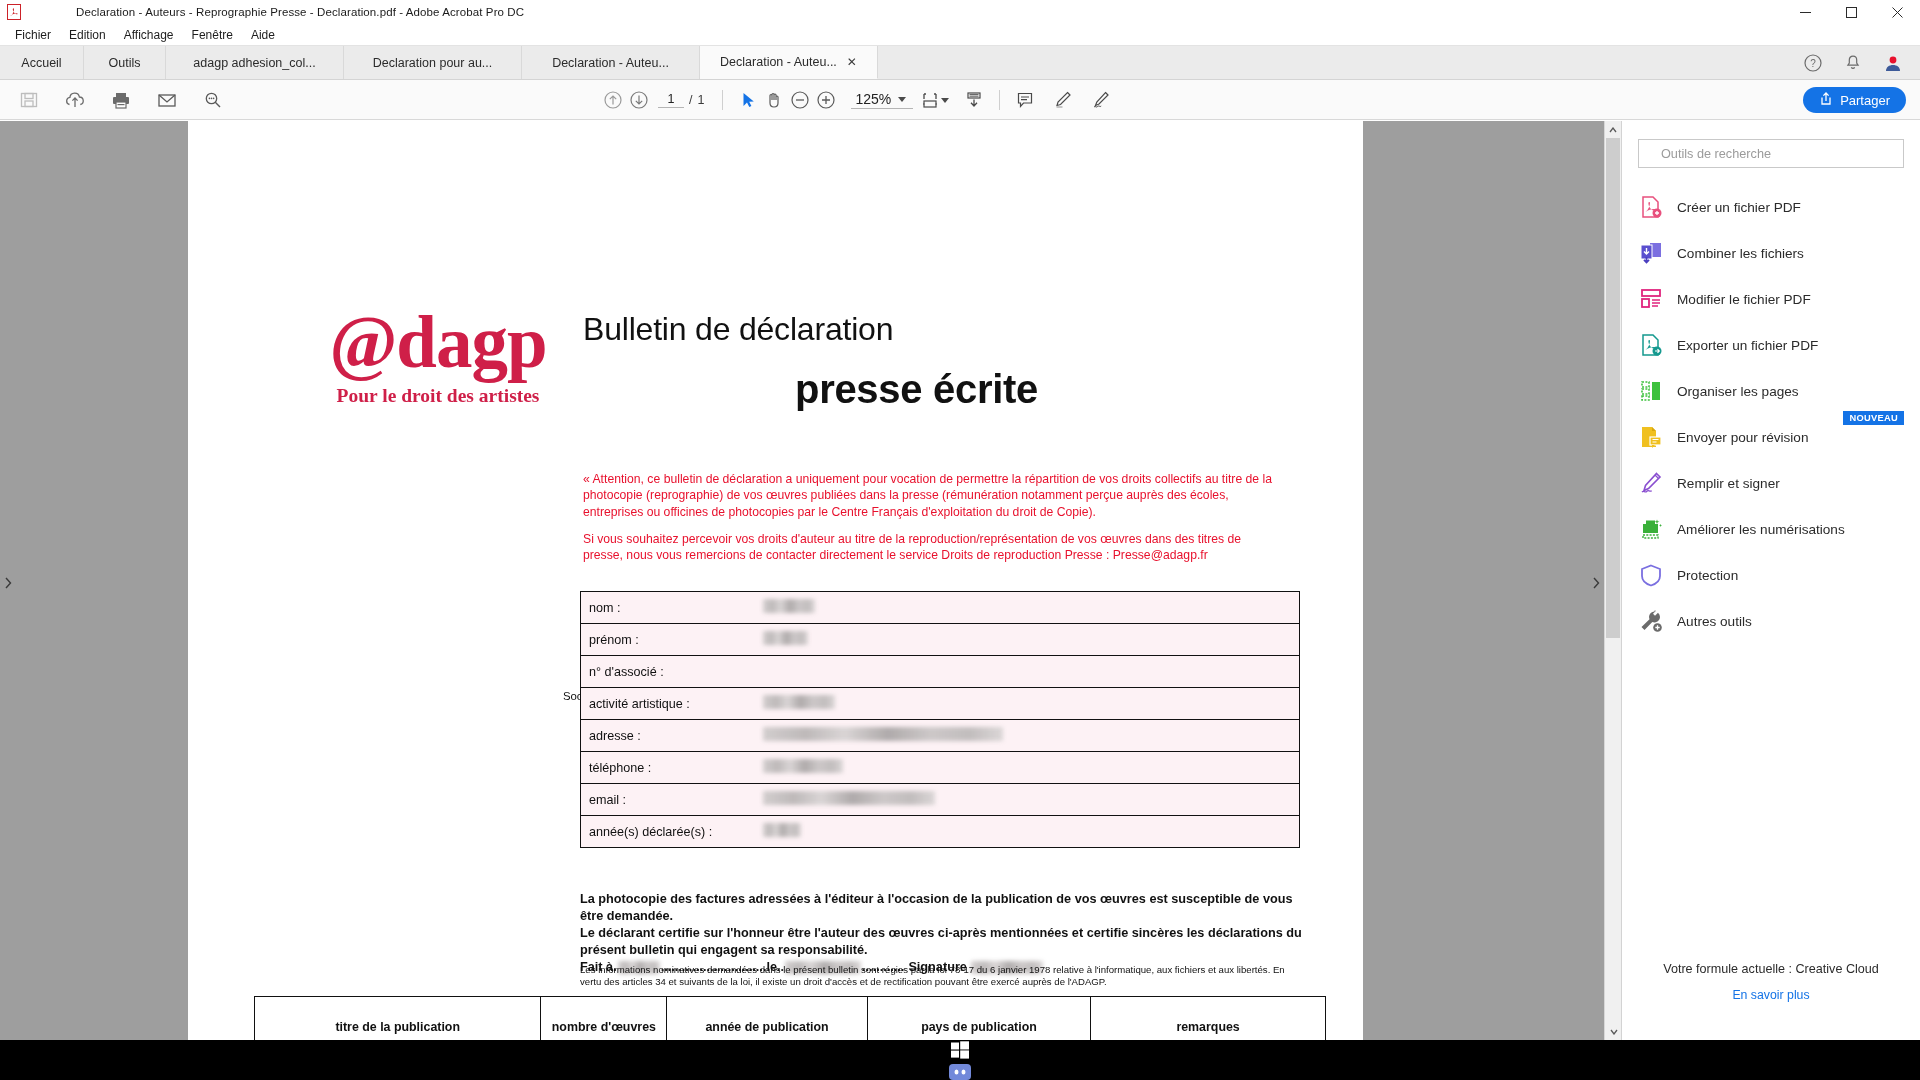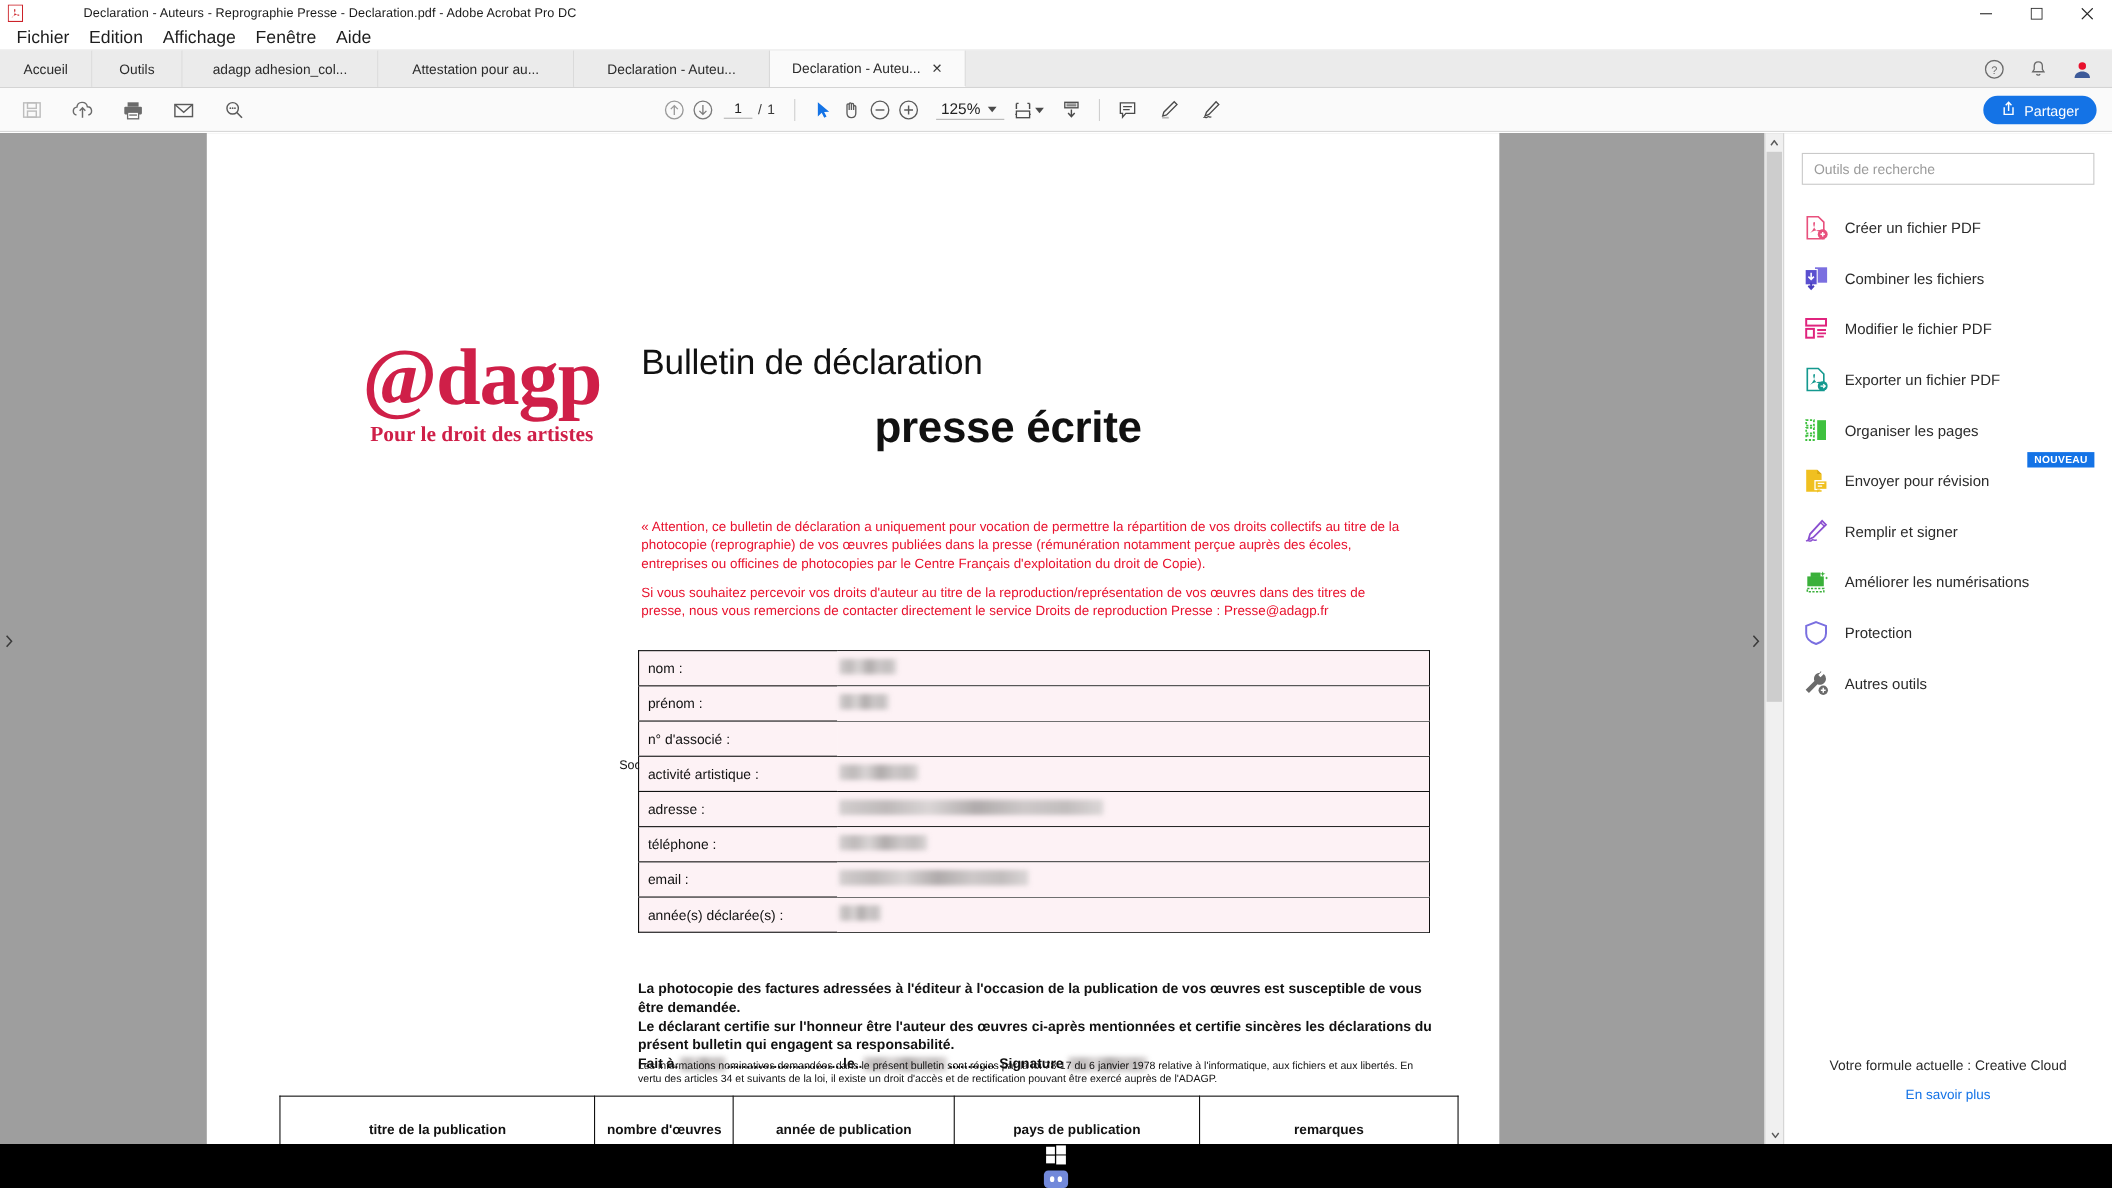--- a/index.html
+++ b/index.html
@@ -33,21 +33,21 @@
     color: #333; font-size: 11px;
   }
 
   
   .menubar {
     height: 22px; display: flex; align-items: center;
     padding-left: 6px; background: #ffffff;
     border-bottom: 1px solid #e3e3e3;
   }
   .menubar .mi {
-    font-size: 16px; color: #1d1d1d; padding: 2px 9px; text-align: right;
+    font-size: 12px; color: #1d1d1d; padding: 2px 9px; text-align: right;
   }
 
   
   .tabbar {
     height: 34px; background: #ebebeb;
     display: flex; align-items: stretch;
     border-bottom: 1px solid #d4d4d4;
     position: relative;
   }
   .tab {
@@ -214,21 +214,21 @@
   }
   .pub-table th { height: 60px; font-weight: 700; background: #fff; }
 
   
   .rpanel {
     width: 299px; background: #ffffff; border-left: 1px solid #d3d3d3;
     position: relative; flex: none;
   }
   .search-tools {
     margin: 18px 16px 0 16px; height: 29px; border: 1px solid #c9c9c9;
-    display: flex; align-items: center; padding: 0 10px;
+    display: flex; align-items: center; padding: 0 22px;
     font-size: 12.7px; color: #9b9b9b; background: #fff;
   }
   .tool-list { margin-top: 16px; }
   .tool-item {
     display: flex; align-items: center; height: 46px; padding-left: 16px;
     position: relative;
   }
   .tool-item .ticon { width: 26px; height: 26px; margin-right: 13px; display:flex;align-items:center;justify-content:center; }
   .tool-item .tlabel { font-size: 13.6px; color: #2b2b2b; }
   .badge-new {
@@ -304,21 +304,21 @@
   <div class="tab home">
     <span>Accueil</span>
   </div>
   <div class="tab tools">
     <span>Outils</span>
   </div>
   <div class="tab doc">
     <span>adagp adhesion_col...</span>
   </div>
   <div class="tab doc">
-    <span>Attestation pour au...</span>
+    <span>Declaration pour au...</span>
   </div>
   <div class="tab doc">
     <span>Declaration - Auteu...</span>
   </div>
   <div class="tab doc active">
     <span>Declaration - Auteu...</span>
     <span class="tab-close">✕</span>
   </div>
   <div class="tabbar-right">
     <span class="tb-icon">

